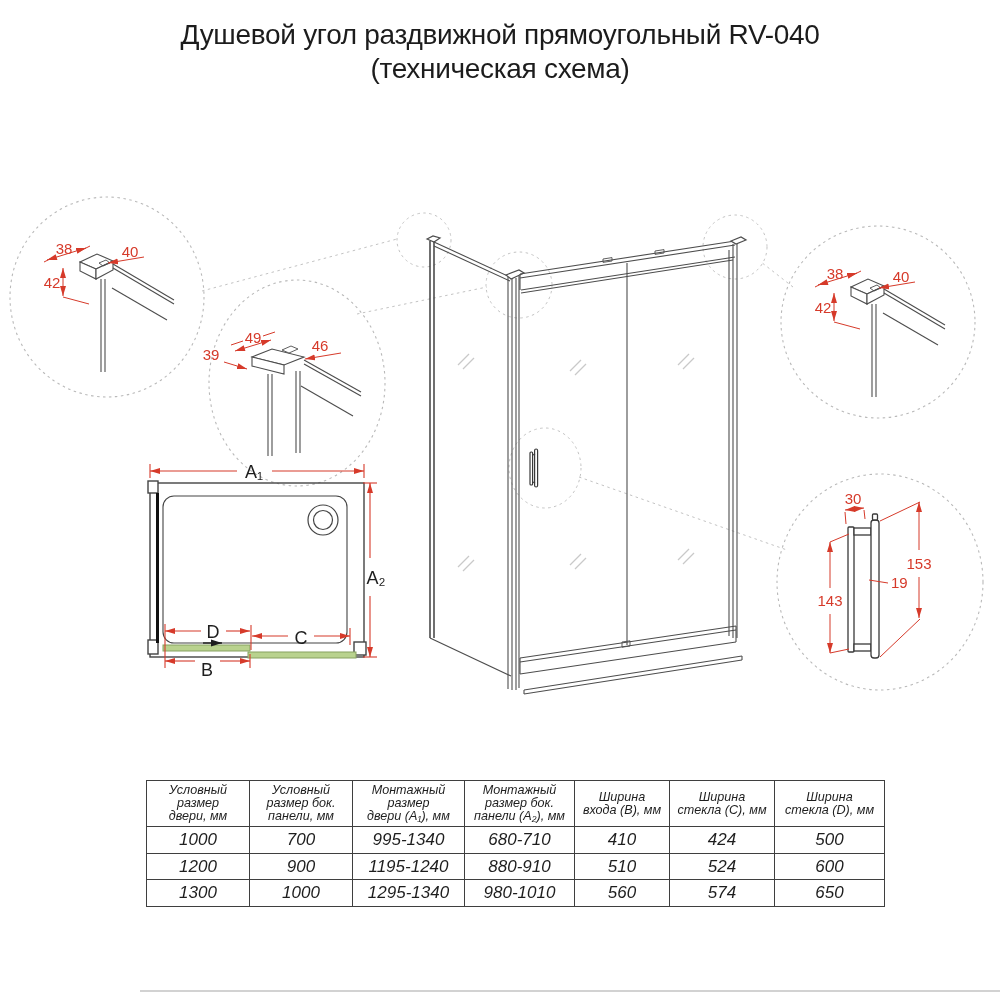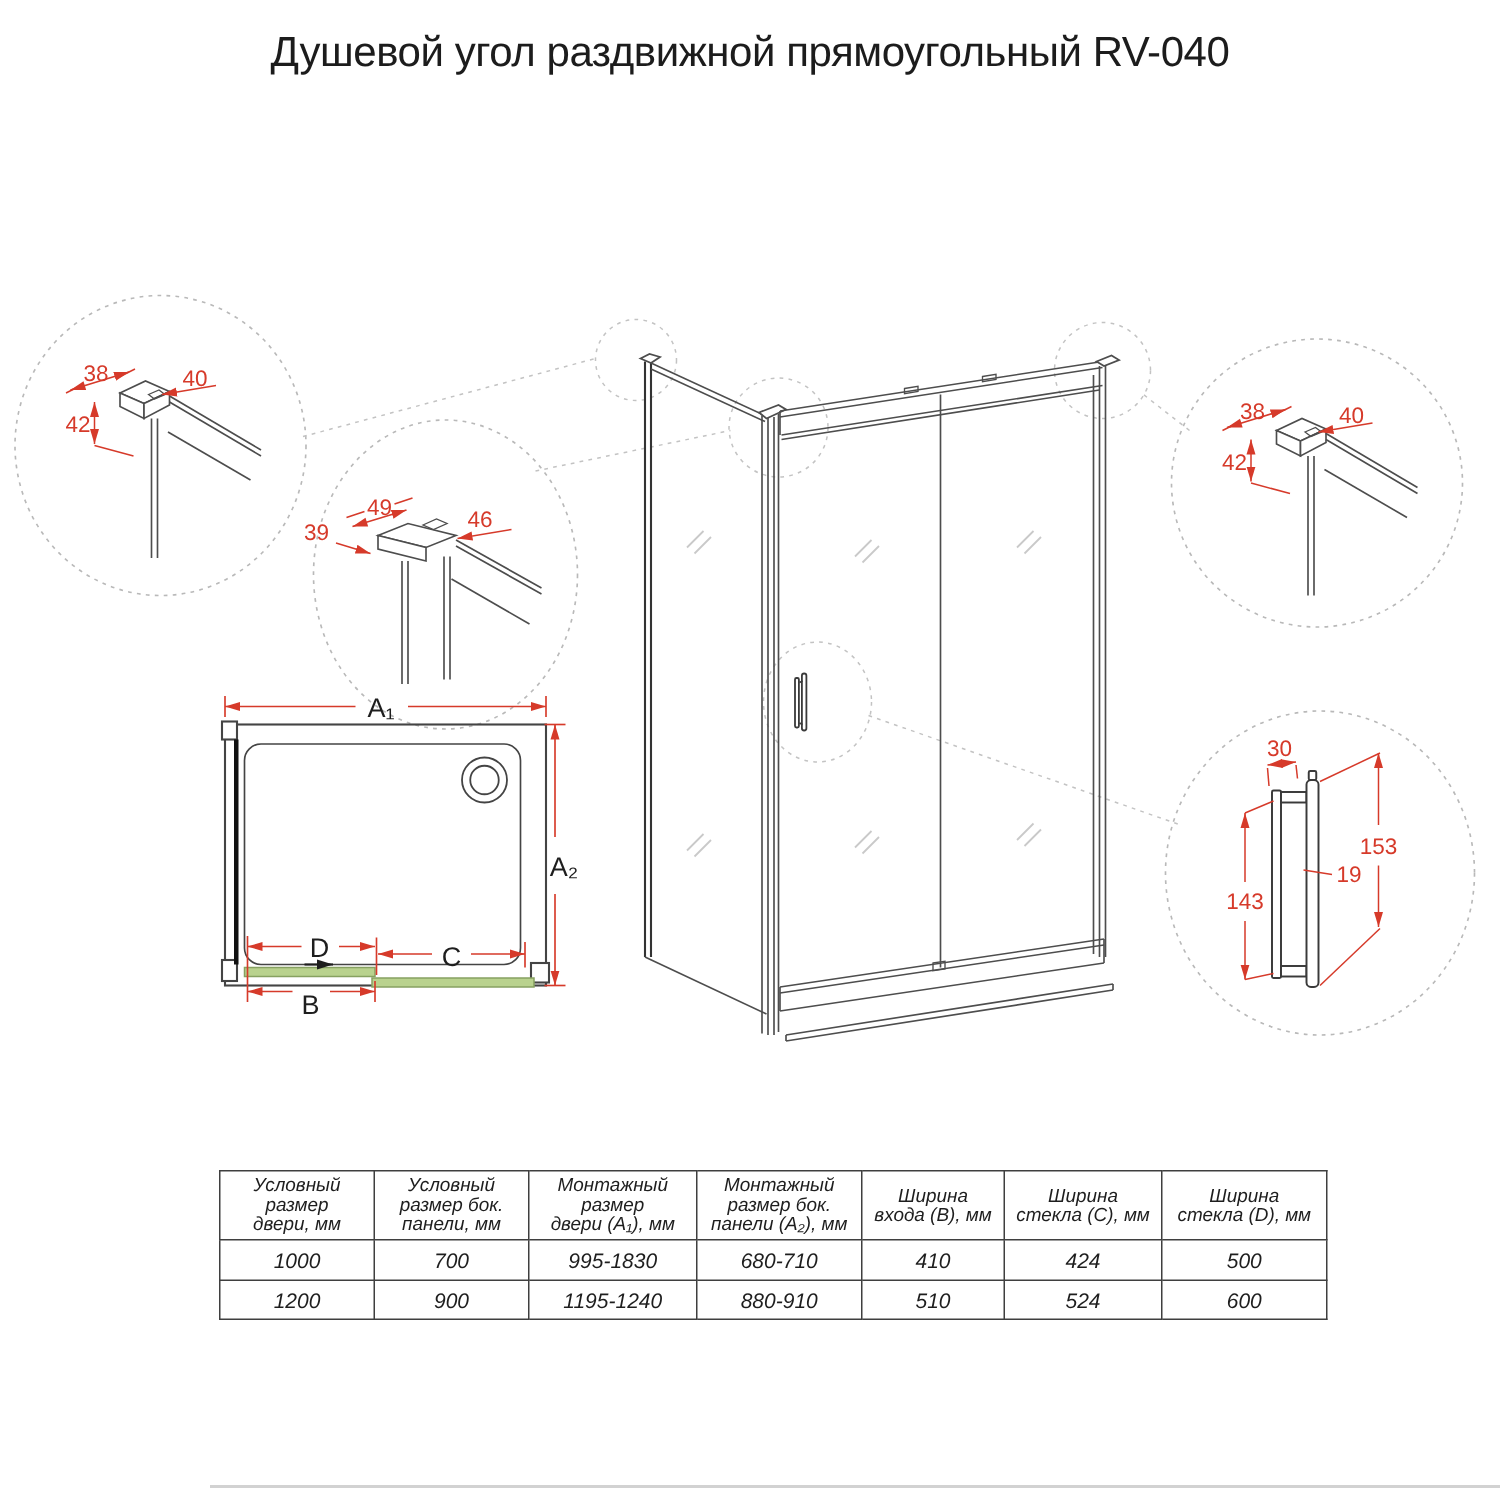--- a/index.html
+++ b/index.html
@@ -3,28 +3,29 @@
 <meta charset="utf-8">
 <style>
   html,body{margin:0;padding:0;background:#fff;}
   body{width:1000px;height:1000px;position:relative;font-family:"Liberation Sans","DejaVu Sans",sans-serif;overflow:hidden;}
   .title{position:absolute;top:18px;left:0;width:1000px;text-align:center;color:#1c1c1c;}
   .title .l1,.title .l2{font-size:28px;font-weight:500;letter-spacing:-0.3px;line-height:34px;}
   #drawing{position:absolute;left:0;top:0;}
   .spec-table{position:absolute;left:146px;top:780px;border-collapse:collapse;table-layout:fixed;color:#1e1e1e;}
   .spec-table th,.spec-table td{border:1.4px solid #3f3f3f;text-align:center;vertical-align:middle;font-style:italic;}
   .spec-table th{font-size:12.6px;font-weight:400;line-height:1.04;padding:3px 1px;white-space:pre-line;height:33px;}
-  .spec-table td{font-size:14px;height:25.5px;padding:0 2px;margin-left:12px;}
+  .spec-table td{font-size:17px;height:25.5px;padding:0 2px;margin-left:12px;}
   .footer-line{position:absolute;left:140px;top:990px;width:860px;height:0;border-top:2px solid #d2d2d2;}
 </style>
 </head>
 <body>
 
 <div class="title">
   <div class="l1">Душевой угол раздвижной прямоугольный RV-040</div>
+  <div class="l2">(техническая схема)</div>
 </div>
 
 <svg id="drawing" width="1000" height="1000" viewBox="0 0 1000 1000">
   <defs>
     <marker id="ar" markerWidth="11" markerHeight="8" refX="10" refY="4" orient="auto" markerUnits="userSpaceOnUse">
       <polygon points="0,1 10,4 0,7" fill="#d63a2a"></polygon>
     </marker>
     <marker id="al" markerWidth="11" markerHeight="8" refX="0" refY="4" orient="auto" markerUnits="userSpaceOnUse">
       <polygon points="10,1 0,4 10,7" fill="#d63a2a"></polygon>
     </marker>
@@ -288,31 +289,40 @@
         <th>Ширина
 стекла (C), мм</th>
         <th>Ширина
 стекла (D), мм</th>
       </tr>
     </thead>
   <tbody>
       <tr>
         <td>1000</td>
         <td>700</td>
-        <td>995-1830</td>
+        <td>995-1340</td>
         <td>680-710</td>
         <td>410</td>
         <td>424</td>
         <td>500</td>
       </tr>
       <tr>
         <td>1200</td>
         <td>900</td>
         <td>1195-1240</td>
         <td>880-910</td>
         <td>510</td>
         <td>524</td>
         <td>600</td>
       </tr>
+      <tr>
+        <td>1300</td>
+        <td>1000</td>
+        <td>1295-1340</td>
+        <td>980-1010</td>
+        <td>560</td>
+        <td>574</td>
+        <td>650</td>
+      </tr>
     </tbody>
 </table>
 
 <div class="footer-line"></div>
 
 </body></html>

